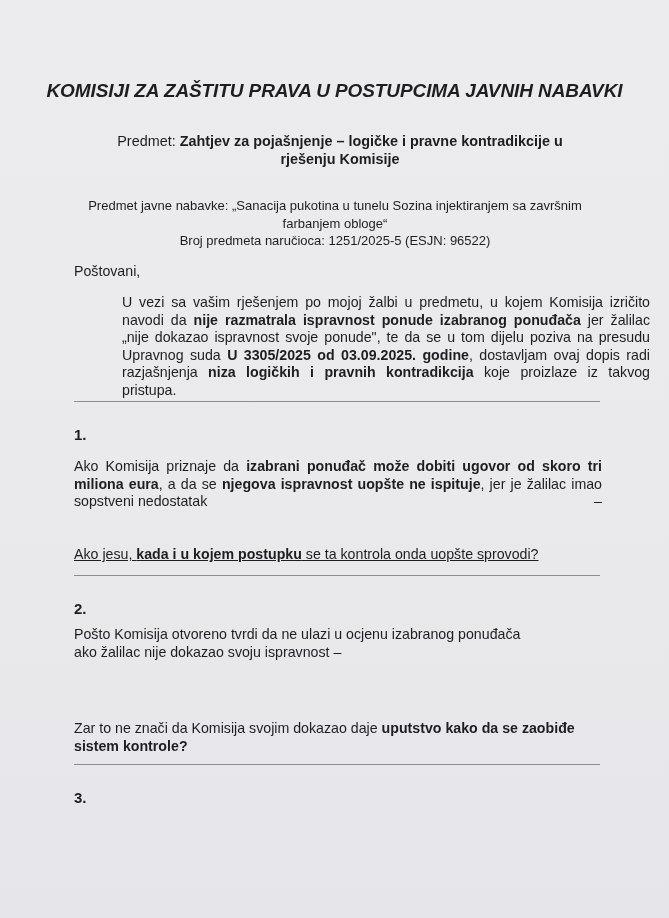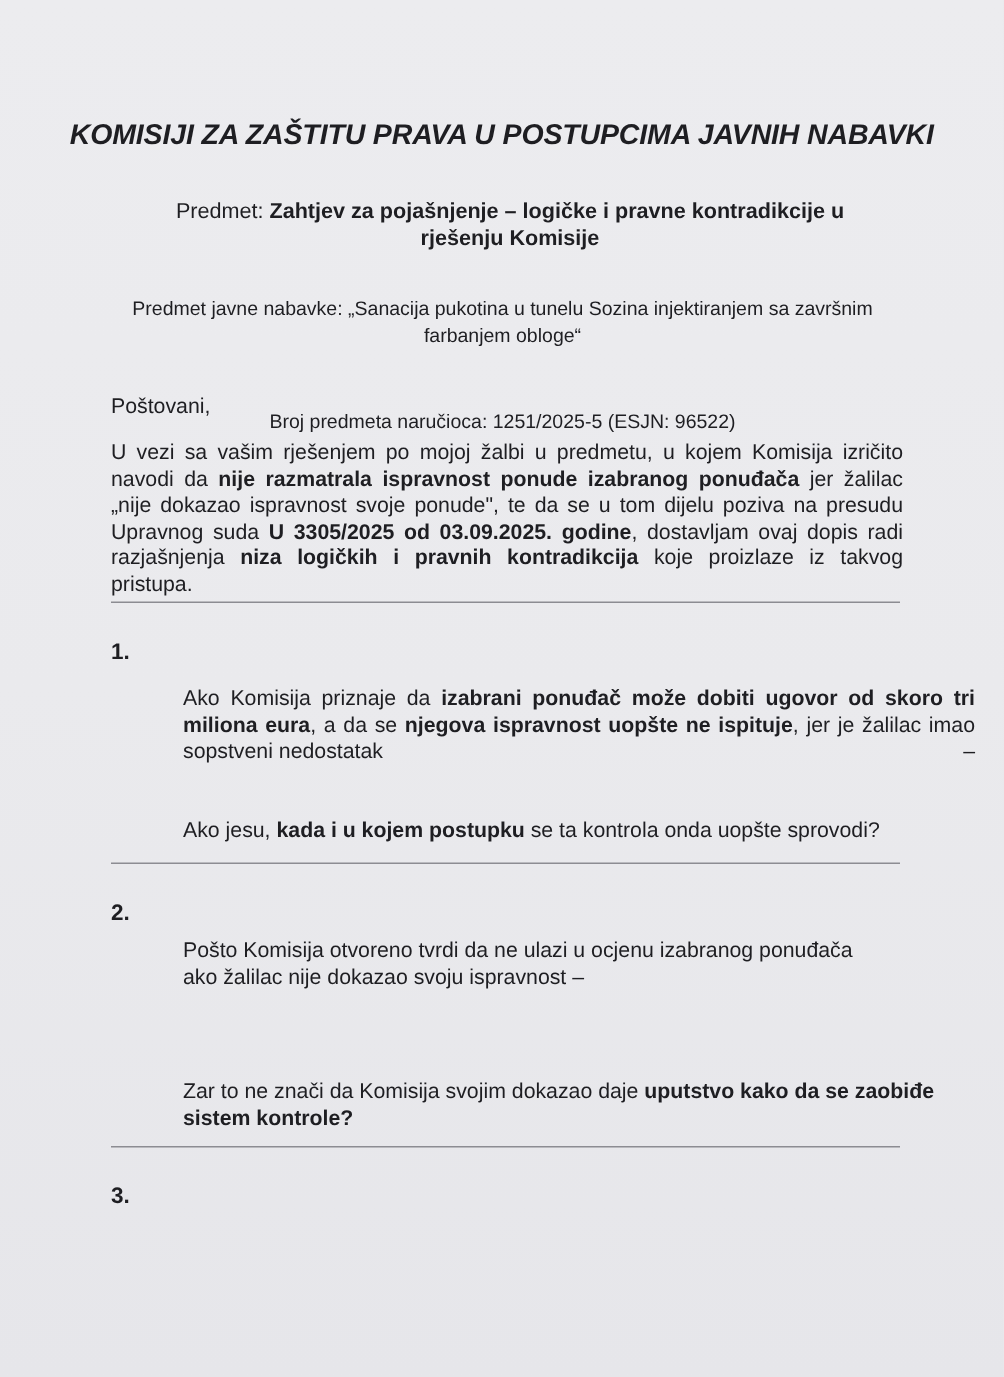--- a/index.html
+++ b/index.html
@@ -61,44 +61,43 @@
       position: absolute;
       top: 263px;
       left: 0;
     }
     .para {
       position: absolute;
       left: 0;
       width: 528px;
       text-align: justify;
     }
-    .intro { top: 294px; }
+    .intro { top: 294px; margin-left: 48px; }
     .b { font-weight: bold; }
     .divider {
       position: absolute;
       left: 74px;
       width: 526px;
       height: 1px;
       background: #8c8c92;
     }
     .num {
       position: absolute;
       left: 74px;
       font-weight: bold;
       font-size: 15px;
     }
     .q-para {
       position: absolute;
       left: 74px;
       width: 528px;
       font-size: 14.2px;
       line-height: 17.6px;
-      margin-left: 48px;
     }
-    .line { display: block; margin-top: 40px; }
+    .line { display: block; }
     .dash-right {
       display: flex;
       justify-content: space-between;
     }
   </style>
 </head>
 <body>
 
 <div class="page">
 
@@ -126,21 +125,21 @@
   <div class="num" style="top:426px;">1.</div>
   <div class="q-para" style="top:458px; text-align:justify;">
     <span>Ako Komisija priznaje da </span><span class="b">izabrani ponuđač može dobiti ugovor od skoro tri miliona eura</span><span>, a da se </span><span class="b">njegova ispravnost uopšte ne ispituje</span><span>, jer je žalilac imao sopstveni nedostatak</span>
   </div>
   <div class="q-para" style="top:493px;">
     <span class="dash-right">
         <span></span>
         <span>–</span>
       </span>
   </div>
-  <div class="q-para" style="top:546px;">
+  <div class="q-para" style="top:546px;text-decoration:underline;">
     <span>Ako jesu, </span><span class="b">kada i u kojem postupku</span><span> se ta kontrola onda uopšte sprovodi?</span>
   </div>
 
   <div class="divider" style="top:575px;"></div>
 
   <div class="num" style="top:600px;">2.</div>
   <div class="q-para" style="top:626px; width:470px;">Pošto Komisija otvoreno tvrdi da ne ulazi u ocjenu izabranog ponuđača ako žalilac nije dokazao svoju ispravnost –</div>
   <div class="q-para" style="top:720px;">
     <span>Zar to ne znači da Komisija svojim dokazao daje </span><span class="b">uputstvo kako da se zaobiđe sistem kontrole</span><span class="b">?</span>
   </div>

